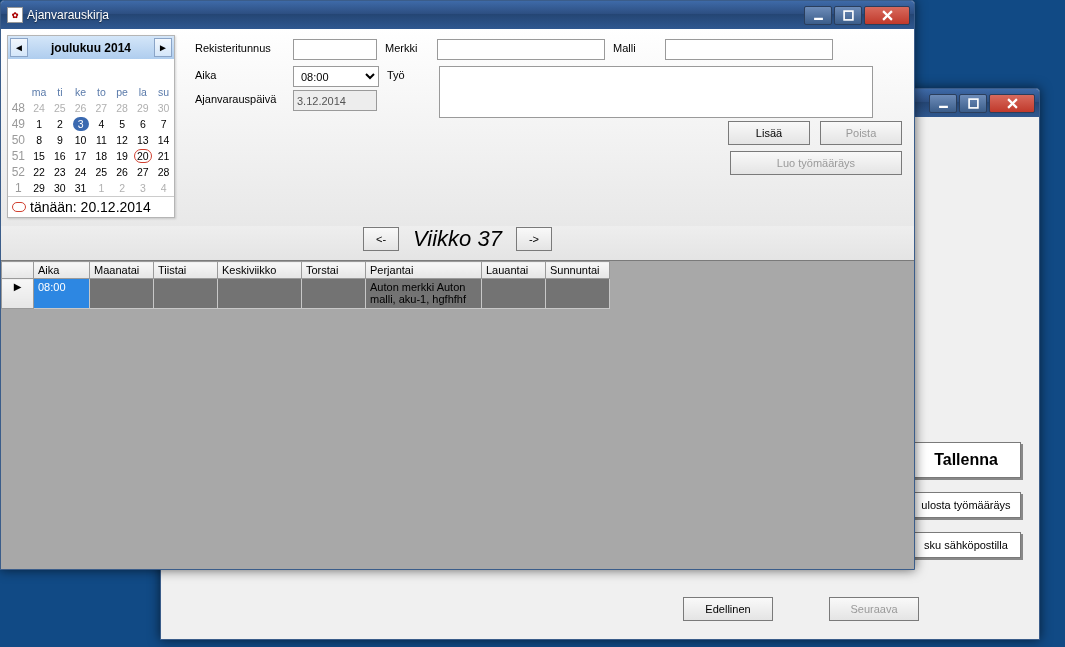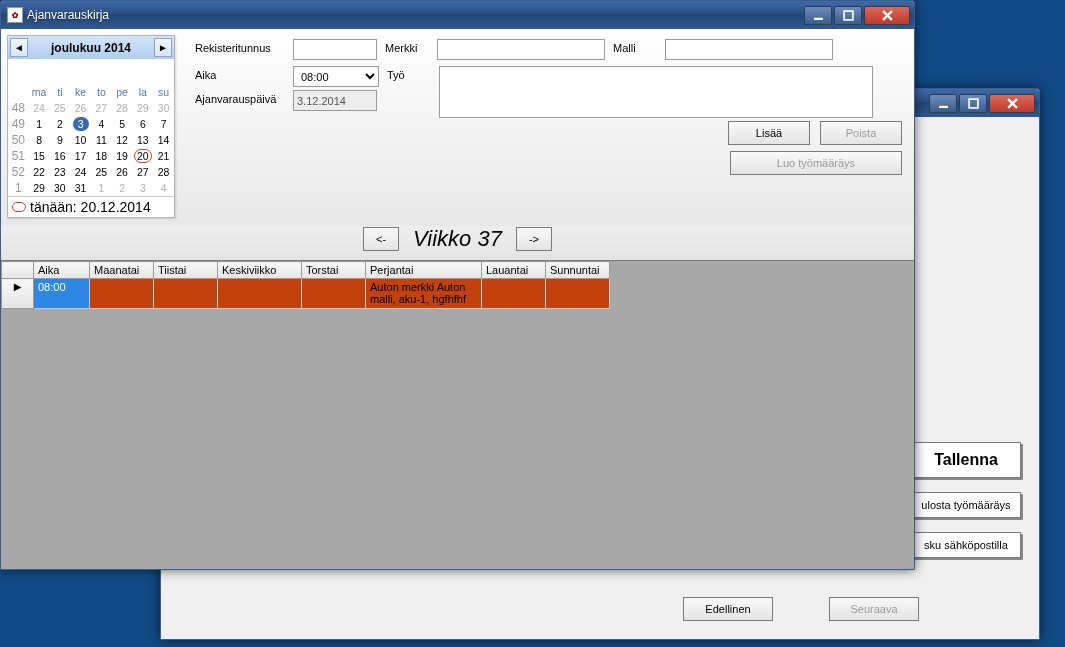--- a/index.html
+++ b/index.html
@@ -150,21 +150,21 @@
   
   .gridzone { flex:1; background:#a8a8a8; border-top:1px solid #7a7a7a; overflow:hidden;}
   table.dg { border-collapse:collapse; background:#fff;}
   table.dg th {
     background:linear-gradient(#f7f7f7,#e6e6e6);
     border:1px solid #9a9a9a; font-weight:normal; text-align:left;
     padding:2px 4px; font-size:11px;
   }
   table.dg td {
     border:1px solid #c8c8c8; padding:2px 4px; font-size:11px; vertical-align:top;
-    background:#c2410c;
+    background:#737373;
   }
   table.dg td.rowhdr {
     background:linear-gradient(#f7f7f7,#e6e6e6);
     border:1px solid #9a9a9a; text-align:center; font-size:10px;
   }
   table.dg td.aika { background:#2d87e2; color:#fff;}
   .colAika{width:56px;} .colDay{width:64px;} .colDayW{width:84px;} .colDayFri{width:116px;margin-left:32px;}
   .rowhdrcol{width:32px;}
 </style>
 </head>

